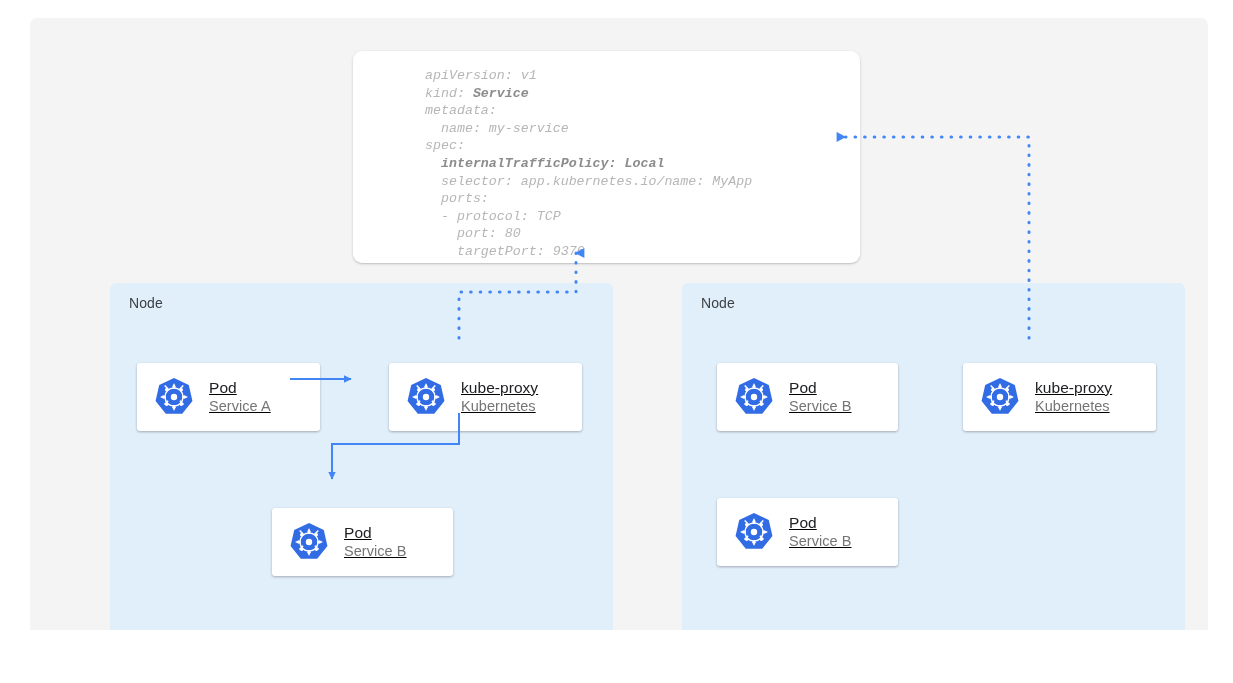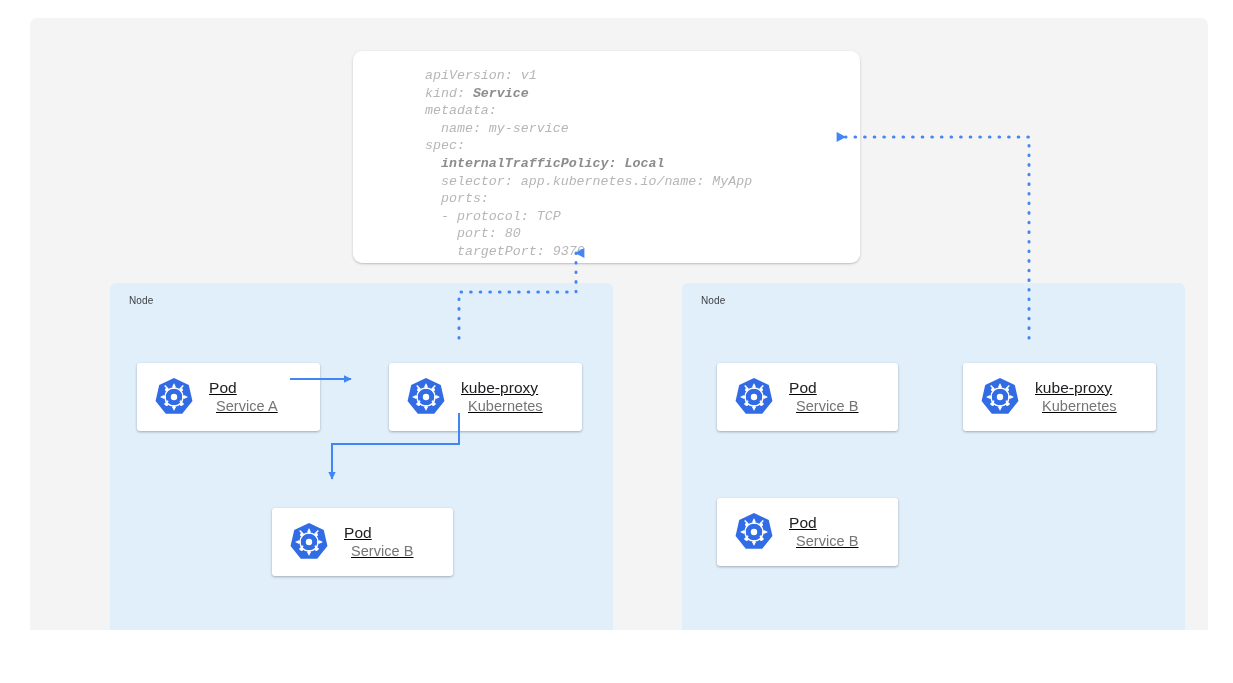--- a/index.html
+++ b/index.html
@@ -62,21 +62,21 @@
     position: absolute;
     background: #e1effb;
     border-radius: 6px;
   }
   #node-left  { left: 80px;  top: 265px; width: 503px; height: 351px; }
   #node-right { left: 652px; top: 265px; width: 503px; height: 351px; }
   .node-label {
     position: absolute;
     left: 19px;
     top: 12px;
-    font-size: 10px;
+    font-size: 14px;
     color: #3c4043;
     letter-spacing: 0.1px;
   }
 
   
   .card {
     position: absolute;
     background: #ffffff;
     border-radius: 3px;
     box-shadow: 0 1px 3px rgba(0,0,0,0.20), 0 1px 2px rgba(0,0,0,0.10);
@@ -97,21 +97,20 @@
     font-size: 15.5px;
     color: #202124;
     line-height: 19px;
     letter-spacing: 0.05px;
   }
   .card-sub {
     font-size: 14.5px;
     color: #757575;
     line-height: 19px;
     letter-spacing: 0.05px;
-    margin-left: 7px;
   }
 
   
   #card-pod-a        { left: 107px; top: 345px; width: 183px; height: 68px; }
   #card-kubeproxy-l  { left: 359px; top: 345px; width: 193px; height: 68px; }
   #card-pod-b-left   { left: 242px; top: 490px; width: 181px; height: 68px; }
   #card-pod-b-r1     { left: 687px; top: 345px; width: 181px; height: 68px; }
   #card-kubeproxy-r  { left: 933px; top: 345px; width: 193px; height: 68px; }
   #card-pod-b-r2     { left: 687px; top: 480px; width: 181px; height: 68px; }
 

